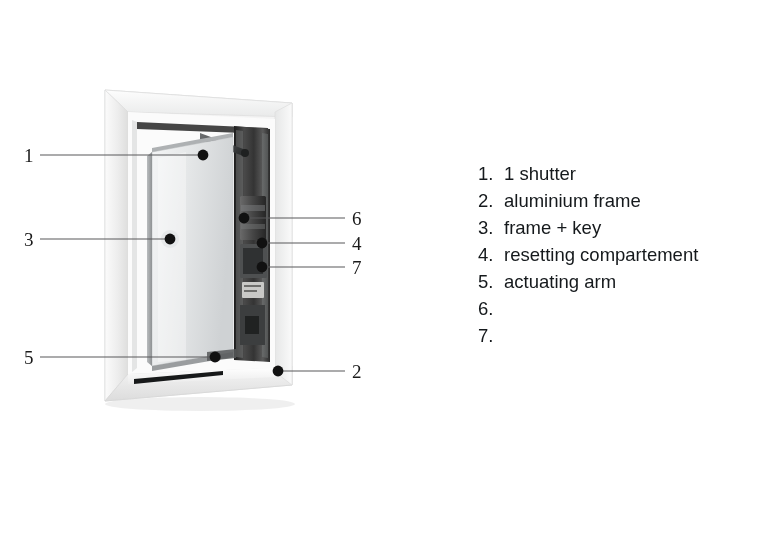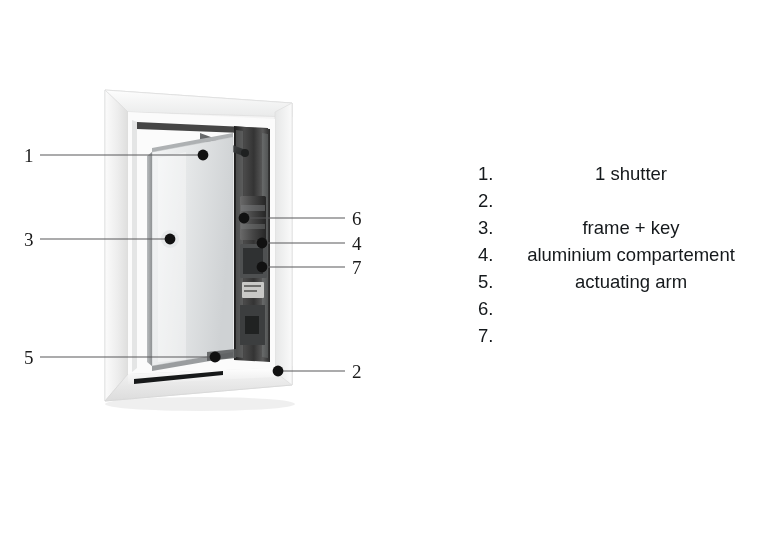--- a/index.html
+++ b/index.html
@@ -68,21 +68,20 @@
     color: #15191c;
     white-space: nowrap;
   }
   .legend-num {
     width: 26px;
     flex: none;
     text-align: left;
   }
   .legend-text {
     flex: 1 1 auto;
-    text-align: center;
   }
 </style>
 </head>
 <body>
 
 <div id="page">
 
   <div id="product-figure">
     <svg id="product-svg" viewBox="0 0 400 535" xmlns="http://www.w3.org/2000/svg">
       <defs>
@@ -230,28 +229,29 @@
     <div class="callout-label" style="left:352px; top:362px;">2</div>
   </div>
 
   <div id="legend">
     <div class="legend-row">
       <span class="legend-num">1.</span>
       <span class="legend-text">1 shutter</span>
     </div>
     <div class="legend-row">
       <span class="legend-num">2.</span>
+      <span class="legend-text">aluminium frame</span>
     </div>
     <div class="legend-row">
       <span class="legend-num">3.</span>
       <span class="legend-text">frame + key</span>
     </div>
     <div class="legend-row">
       <span class="legend-num">4.</span>
-      <span class="legend-text">aluminium compartement</span>
+      <span class="legend-text">resetting compartement</span>
     </div>
     <div class="legend-row">
       <span class="legend-num">5.</span>
       <span class="legend-text">actuating arm</span>
     </div>
     <div class="legend-row">
       <span class="legend-num">6.</span>
     </div>
     <div class="legend-row">
       <span class="legend-num">7.</span>

